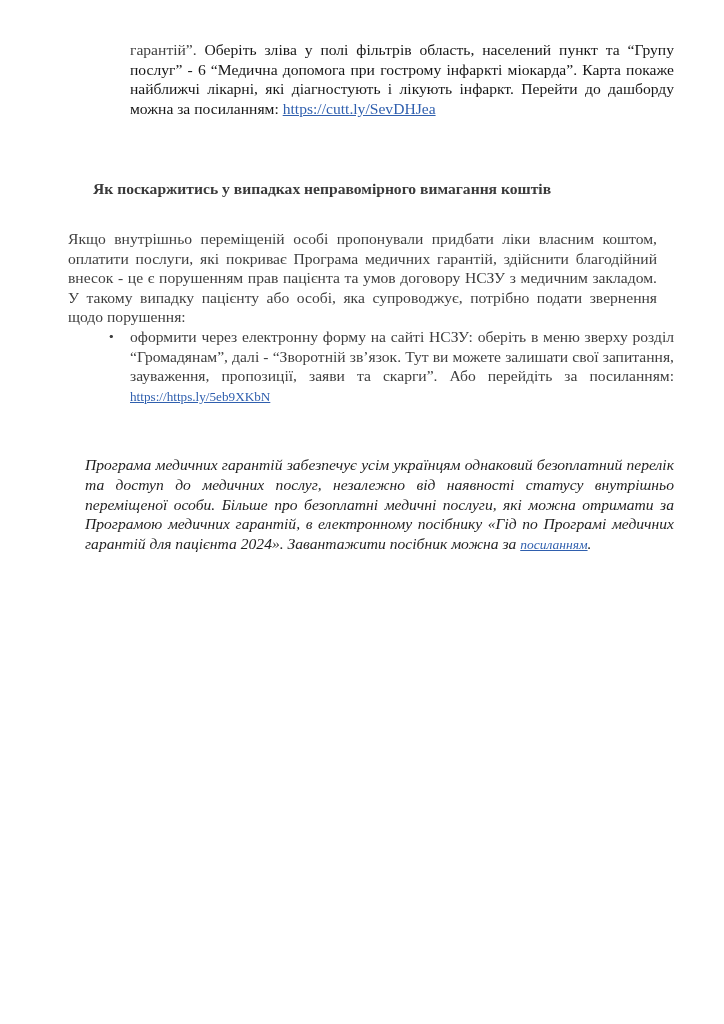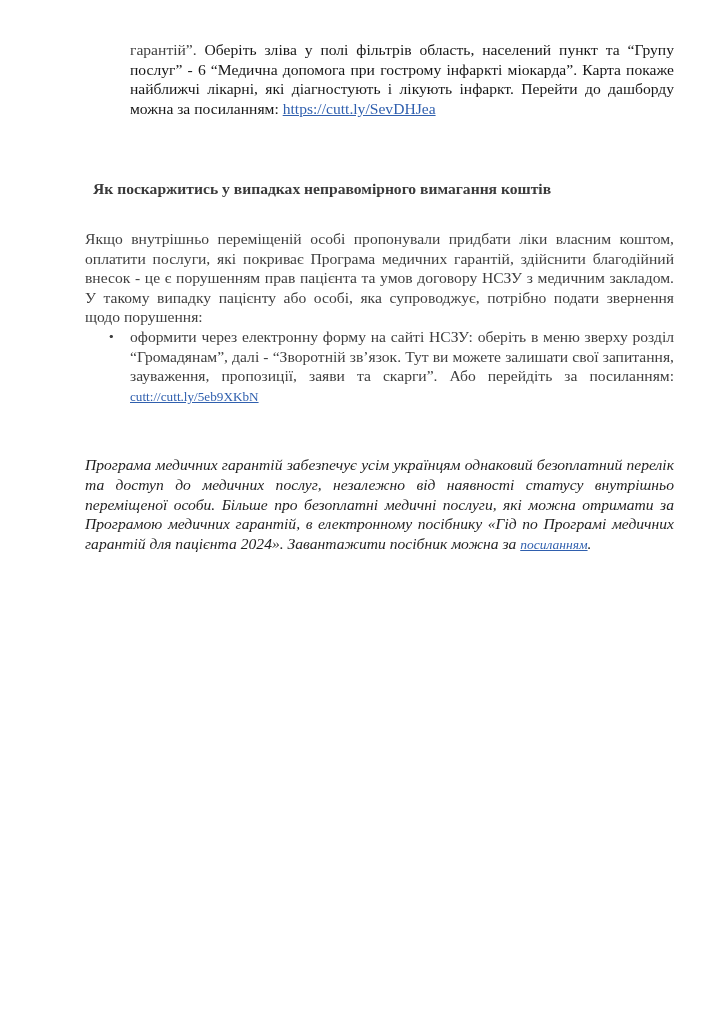--- a/index.html
+++ b/index.html
@@ -43,21 +43,21 @@
       position: absolute;
       left: 85px;
       top: 172px;
       width: 590px;
       font-size: 15.6px;
       font-weight: bold;
       color: #3a3a3a;
       margin: 8px;
     }
     .p-body {
-      left: 85px;
+      left: 68px;
       top: 229px;
       width: 589px;
     }
     .list {
       position: absolute;
       left: 85px;
       top: 327px;
       width: 589px;
       margin: 0;
       padding: 0;
@@ -103,21 +103,21 @@
   <h2 class="heading">Як поскаржитись у випадках неправомірного вимагання коштів</h2>
 
   <p class="p p-body">Якщо внутрішньо переміщеній особі пропонували придбати ліки власним коштом, оплатити послуги, які покриває Програма медичних гарантій, здійснити благодійний внесок  - це є порушенням прав пацієнта та умов договору НСЗУ з медичним закладом. У такому випадку пацієнту або особі, яка супроводжує, потрібно подати звернення щодо порушення:</p>
 
   <ul class="list">
     <li>
       <span class="bullet">•</span>
     </li>
     <li>
       <span class="bullet">•</span>
-      <span>оформити через електронну форму на сайті НСЗУ: оберіть в меню зверху розділ “Громадянам”, далі  - “Зворотній зв’язок. Тут ви можете залишати свої запитання, зауваження, пропозиції, заяви та скарги”. Або перейдіть за посиланням: </span><a class="link link-small">cutt://cutt.ly/5eb9XKbN</a>
+      <span>оформити через електронну форму на сайті НСЗУ: оберіть в меню зверху розділ “Громадянам”, далі  - “Зворотній зв’язок. Тут ви можете залишати свої запитання, зауваження, пропозиції, заяви та скарги”. Або перейдіть за посиланням: </span><a class="link link-small">https://https.ly/5eb9XKbN</a>
     </li>
   </ul>
 
   <p class="p p-italic">
     <span>Програма медичних гарантій забезпечує усім українцям однаковий безоплатний перелік та доступ до медичних послуг, незалежно від наявності статусу внутрішньо переміщеної особи. Більше про безоплатні медичні послуги, які можна отримати за Програмою медичних гарантій, в електронному посібнику «Гід по Програмі медичних гарантій для пацієнта 2024». Завантажити посібник можна за </span><a class="link-italic">посиланням</a><span>.</span>
   </p>
 
 </div>
 
 </body></html>

